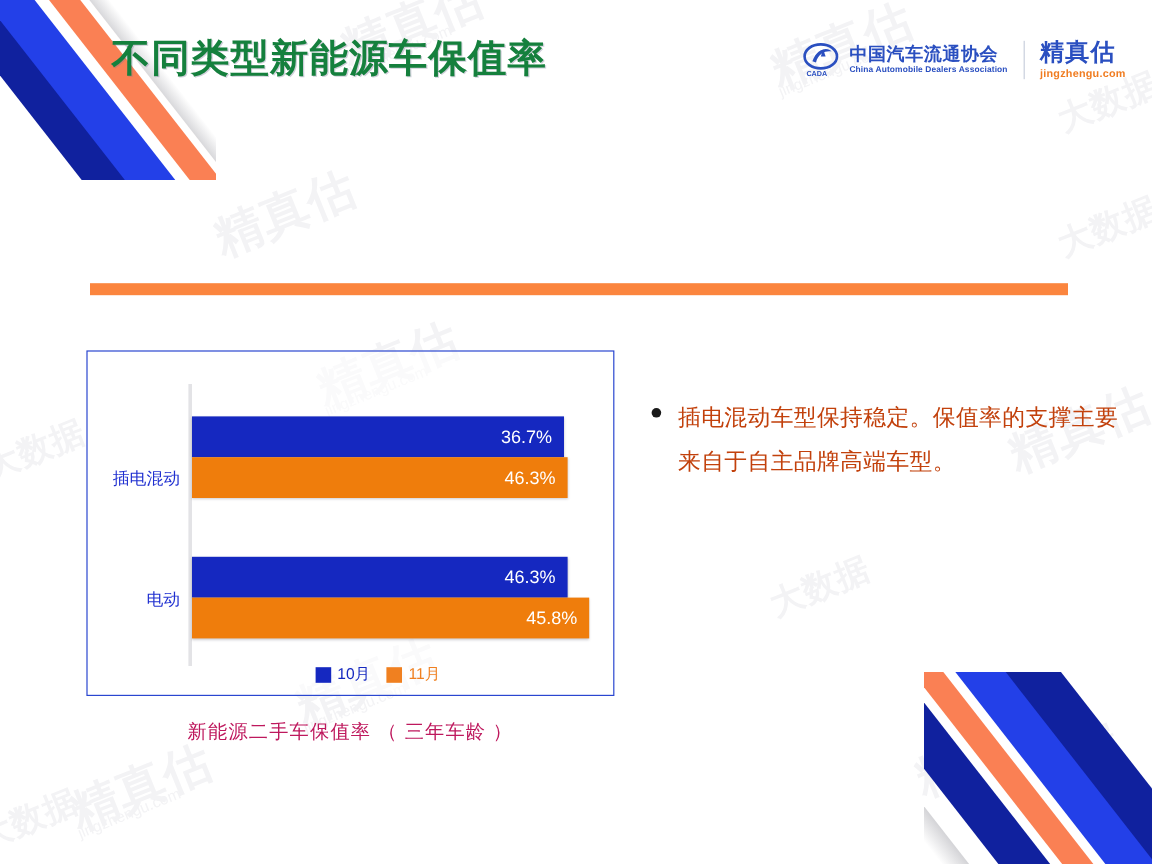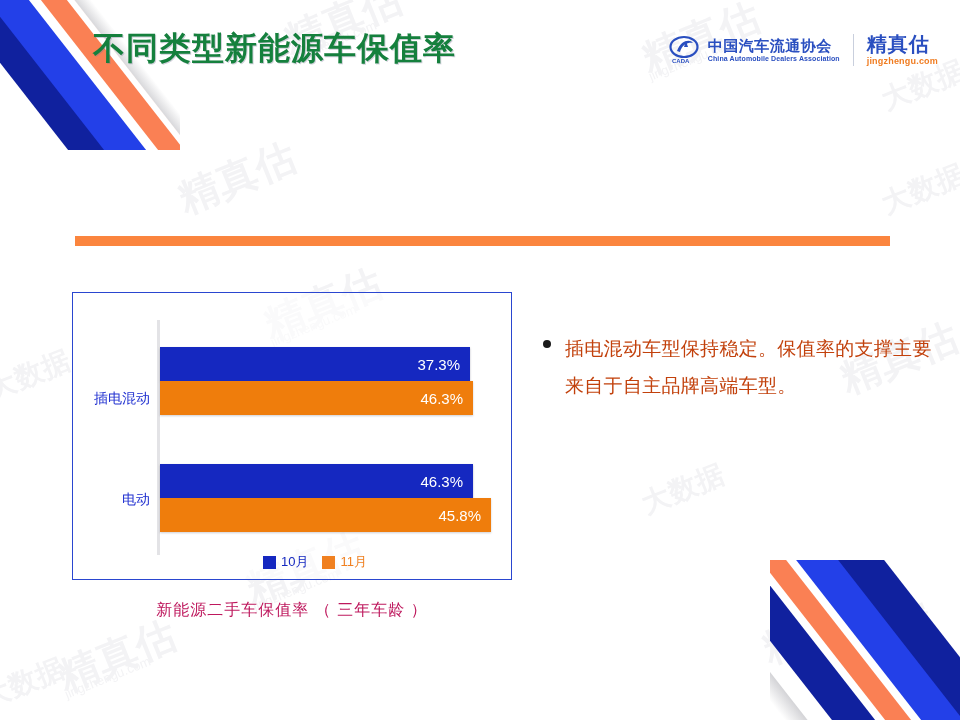--- a/index.html
+++ b/index.html
@@ -179,21 +179,21 @@
 
   <div class="divider"></div>
 
   <div class="chart-box"></div>
   <div class="axis-line"></div>
 
   <div class="cat-label cat-1">插电混动</div>
   <div class="cat-label cat-2">电动</div>
 
   <div class="bar blue b1">
-    <span>37.3%</span>
+    <span>36.7%</span>
   </div>
   <div class="bar orange b2">
     <span>46.3%</span>
   </div>
   <div class="bar blue b3">
     <span>46.3%</span>
   </div>
   <div class="bar orange b4">
     <span>45.8%</span>
   </div>

